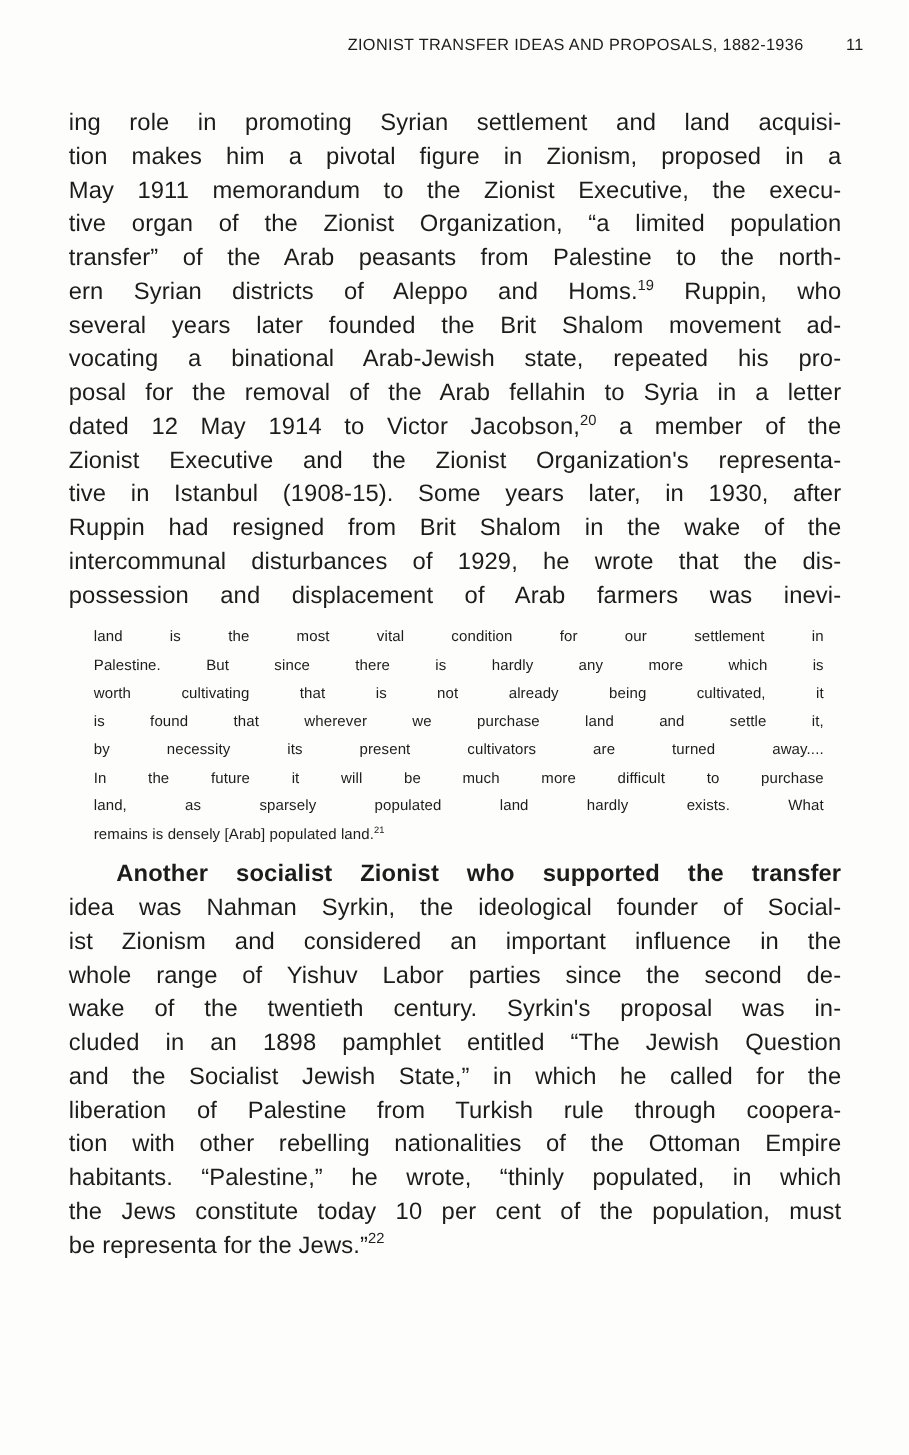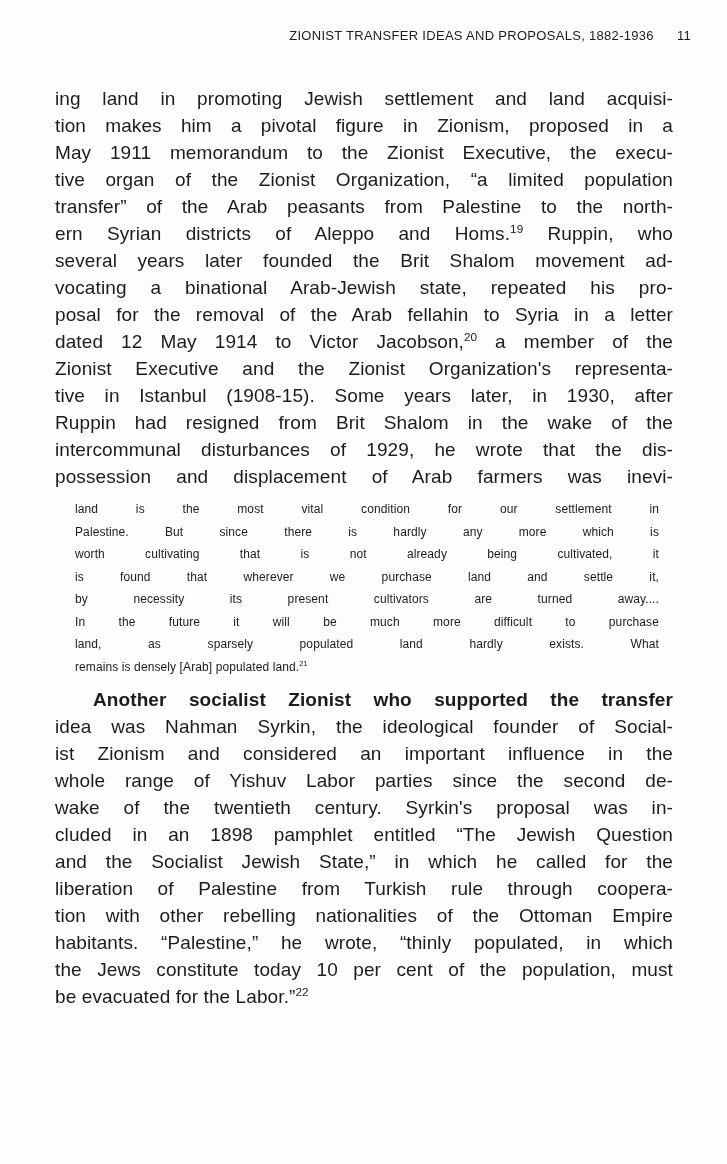--- a/index.html
+++ b/index.html
@@ -15,21 +15,21 @@
     background: #fdfdfb;
     padding: 28px 54px 0 55px;
     font-family: "Liberation Sans", sans-serif;
     color: #1c1c1c;
     overflow: hidden;
   }
   .running-header {
     display: flex;
     justify-content: flex-end;
     align-items: baseline;
-    gap: 23px;
+    gap: 34px;
     font-size: 13px;
     letter-spacing: 0.3px;
     line-height: 15px;
     margin-right: -18px;
     margin-bottom: 42px;
     white-space: nowrap;
   }
   .text-column {
     width: 618px;
   }
@@ -68,21 +68,21 @@
 </head>
 <body>
 
 <div class="page">
   <div class="running-header">
     <span>ZIONIST TRANSFER IDEAS AND PROPOSALS, 1882-1936</span>
     <span>11</span>
   </div>
   <div class="text-column" id="text-column">
       <div class="paragraph">
-        <div class="line"><span>ing land in promoting Jewish settlement and land acquisi-</span></div>
+        <div class="line"><span>ing role in promoting Syrian settlement and land acquisi-</span></div>
         <div class="line"><span>tion makes him a pivotal figure in Zionism, proposed in a</span></div>
         <div class="line"><span>May 1911 memorandum to the Zionist Executive, the execu-</span></div>
         <div class="line"><span>tive organ of the Zionist Organization, “a limited population</span></div>
         <div class="line"><span>transfer” of the Arab peasants from Palestine to the north-</span></div>
         <div class="line"><span>ern Syrian districts of Aleppo and Homs.</span><sup>19</sup><span> Ruppin, who</span></div>
         <div class="line"><span>several years later founded the Brit Shalom movement ad-</span></div>
         <div class="line"><span>vocating a binational Arab-Jewish state, repeated his pro-</span></div>
         <div class="line"><span>posal for the removal of the Arab </span><span class="italic">fellahin</span><span> to Syria in a letter</span></div>
         <div class="line"><span>dated 12 May 1914 to Victor Jacobson,</span><sup>20</sup><span> a member of the</span></div>
         <div class="line"><span>Zionist Executive and the Zionist Organization's representa-</span></div>
@@ -106,16 +106,16 @@
         <div class="line"><span>idea was Nahman Syrkin, the ideological founder of Social-</span></div>
         <div class="line"><span>ist Zionism and considered an important influence in the</span></div>
         <div class="line"><span>whole range of Yishuv Labor parties since the second de-</span></div>
         <div class="line"><span>wake of the twentieth century. Syrkin's proposal was in-</span></div>
         <div class="line"><span>cluded in an 1898 pamphlet entitled “The Jewish Question</span></div>
         <div class="line"><span>and the Socialist Jewish State,” in which he called for the</span></div>
         <div class="line"><span>liberation of Palestine from Turkish rule through coopera-</span></div>
         <div class="line"><span>tion with other rebelling nationalities of the Ottoman Empire</span></div>
         <div class="line"><span>habitants. “Palestine,” he wrote, “thinly populated, in which</span></div>
         <div class="line"><span>the Jews constitute today 10 per cent of the population, must</span></div>
-        <div class="line last"><span>be evacuated for the Labor.”</span><sup>22</sup></div>
+        <div class="line last"><span>be representa for the Jews.”</span><sup>22</sup></div>
       </div>
     </div>
 </div>
 
 </body></html>

